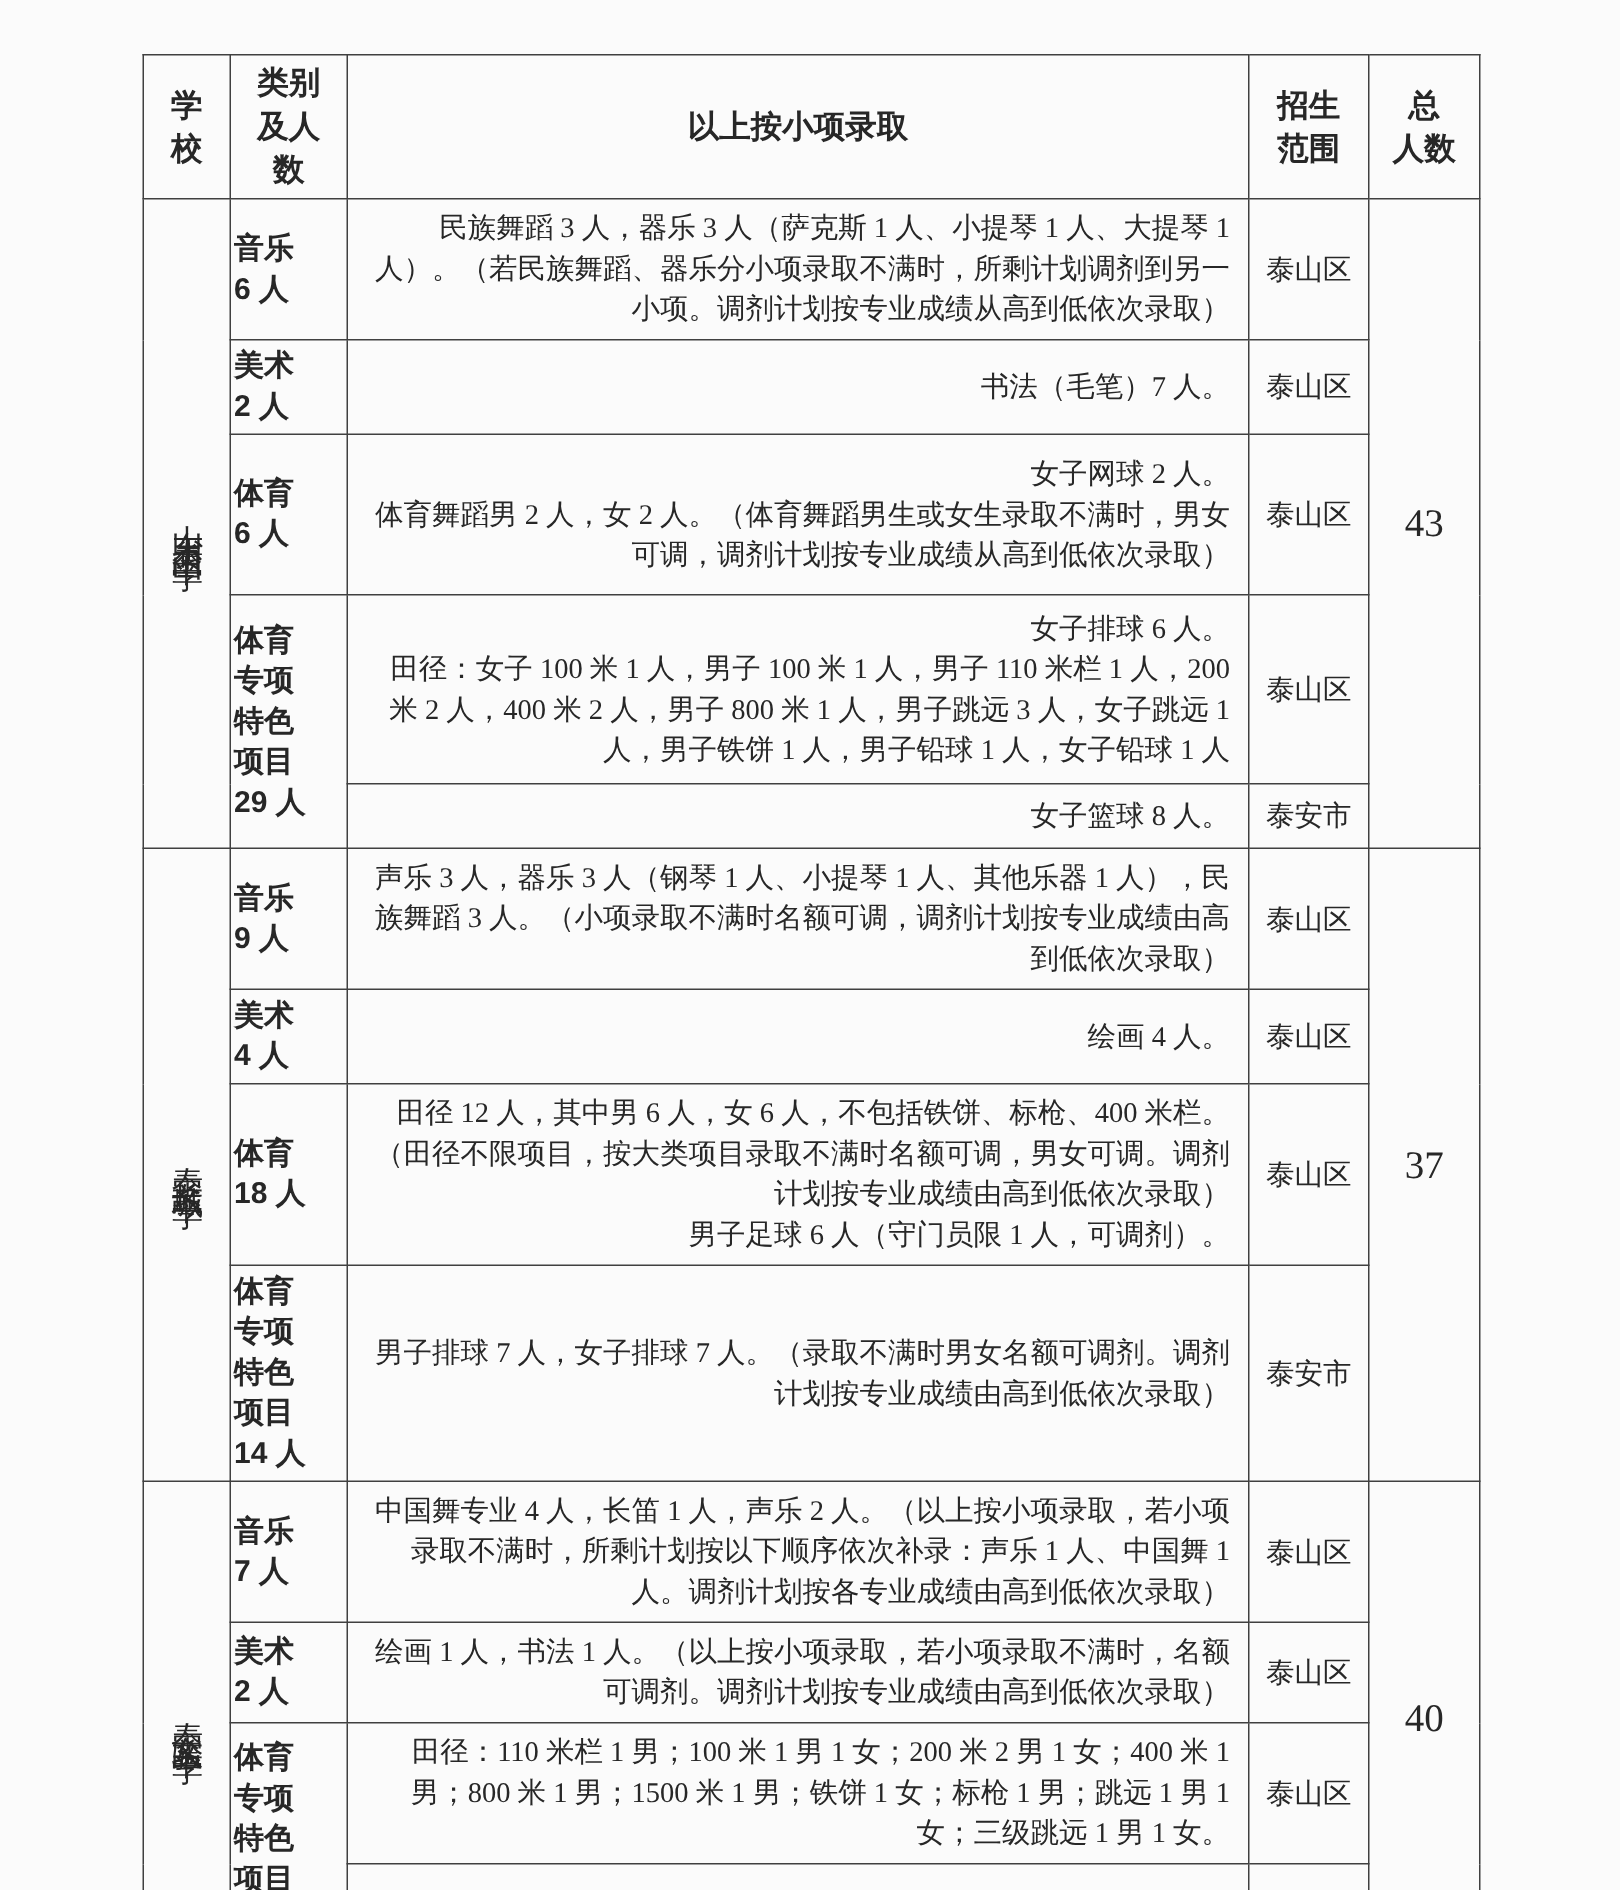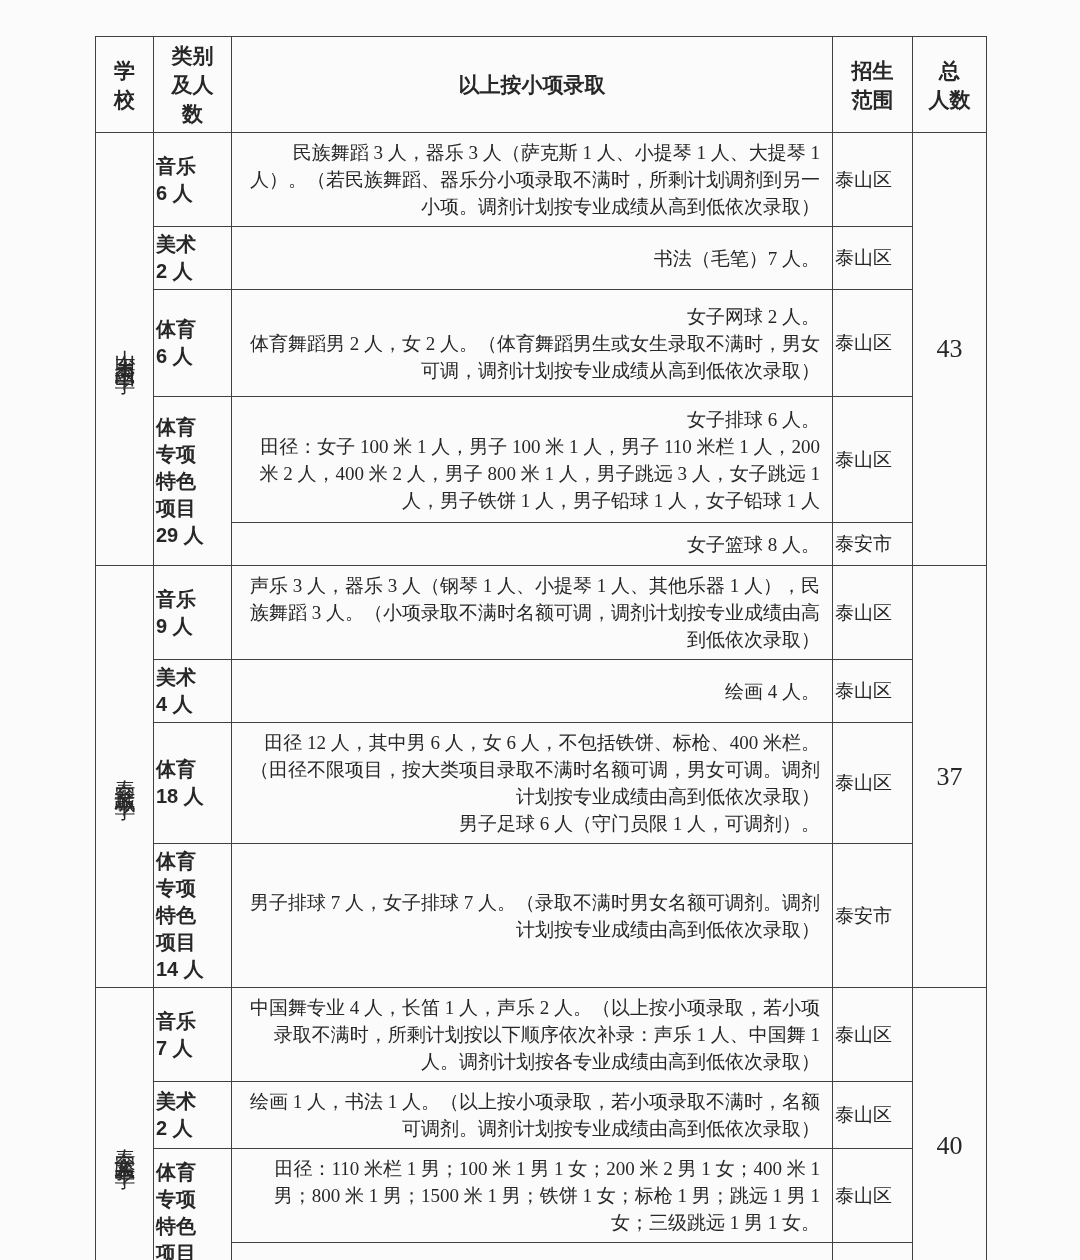--- a/index.html
+++ b/index.html
@@ -26,21 +26,21 @@
   }
   td.cat {
     font-family:"Liberation Sans", sans-serif;
     font-weight:600; font-size:20px; line-height:27px;
     text-align:left; white-space:pre-line; padding:4px 2px;
   }
   td.detail {
     font-size:19px; line-height:27px; text-align:right;
     white-space:pre-line; padding:6px 12px 6px 11px;
   }
-  td.scope { font-size:19px; padding:2px;margin-left:20px; }
+  td.scope { font-size:19px; text-align:center; padding:2px;margin-left:20px; }
   td.total { font-size:26px; text-align:center; padding:2px; }
   td.school { text-align:center; }
   .vname {
     display:inline-block;
     writing-mode:vertical-rl; text-orientation:upright;
     font-size:21px; letter-spacing:4px; line-height:1;
   }
 </style>
 </head>
 <body>

